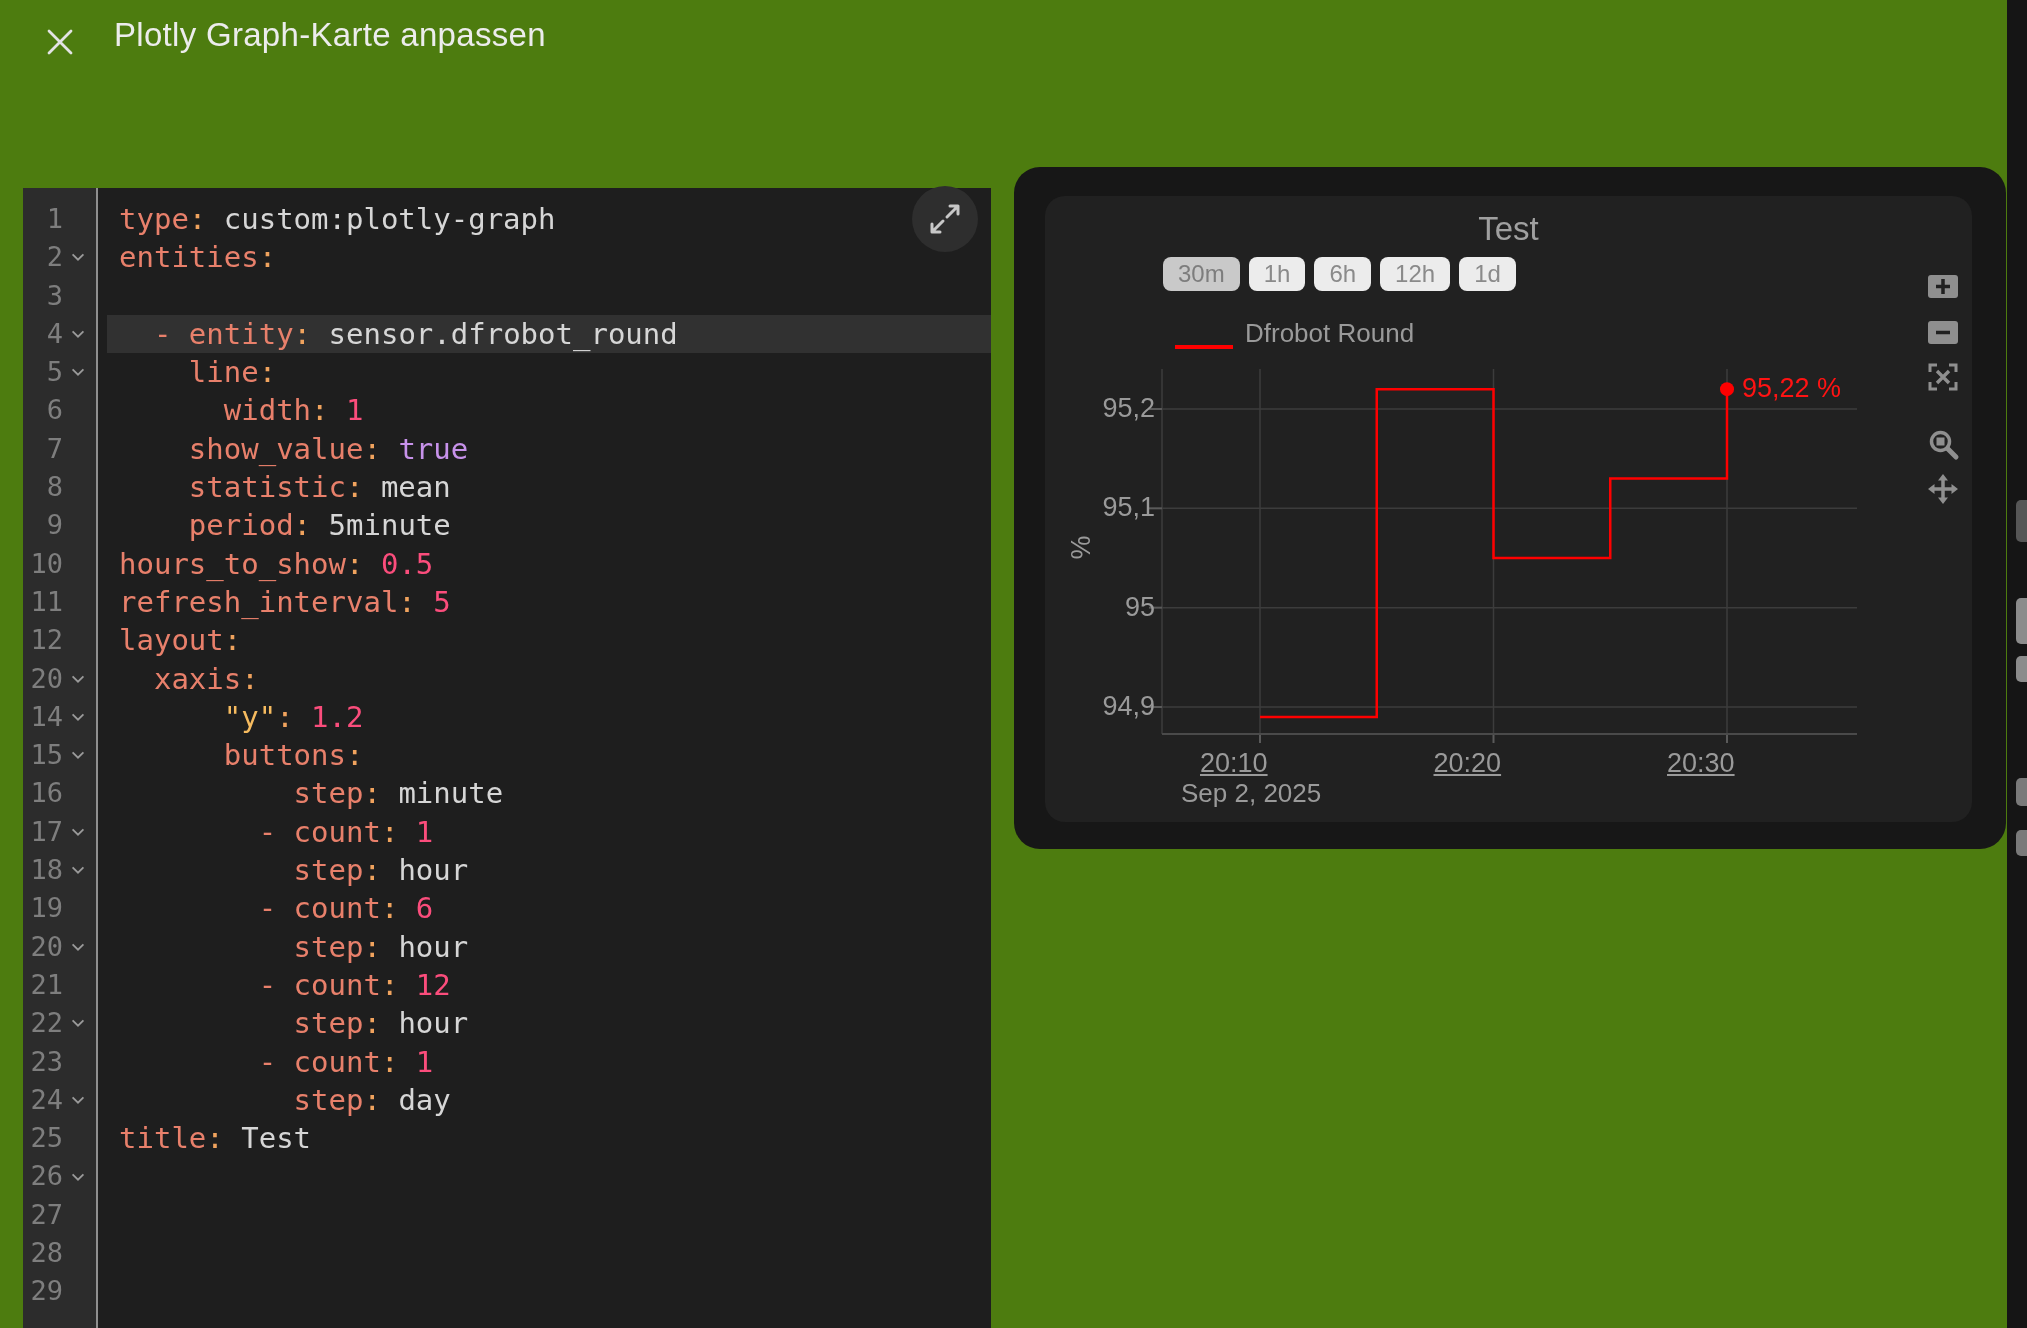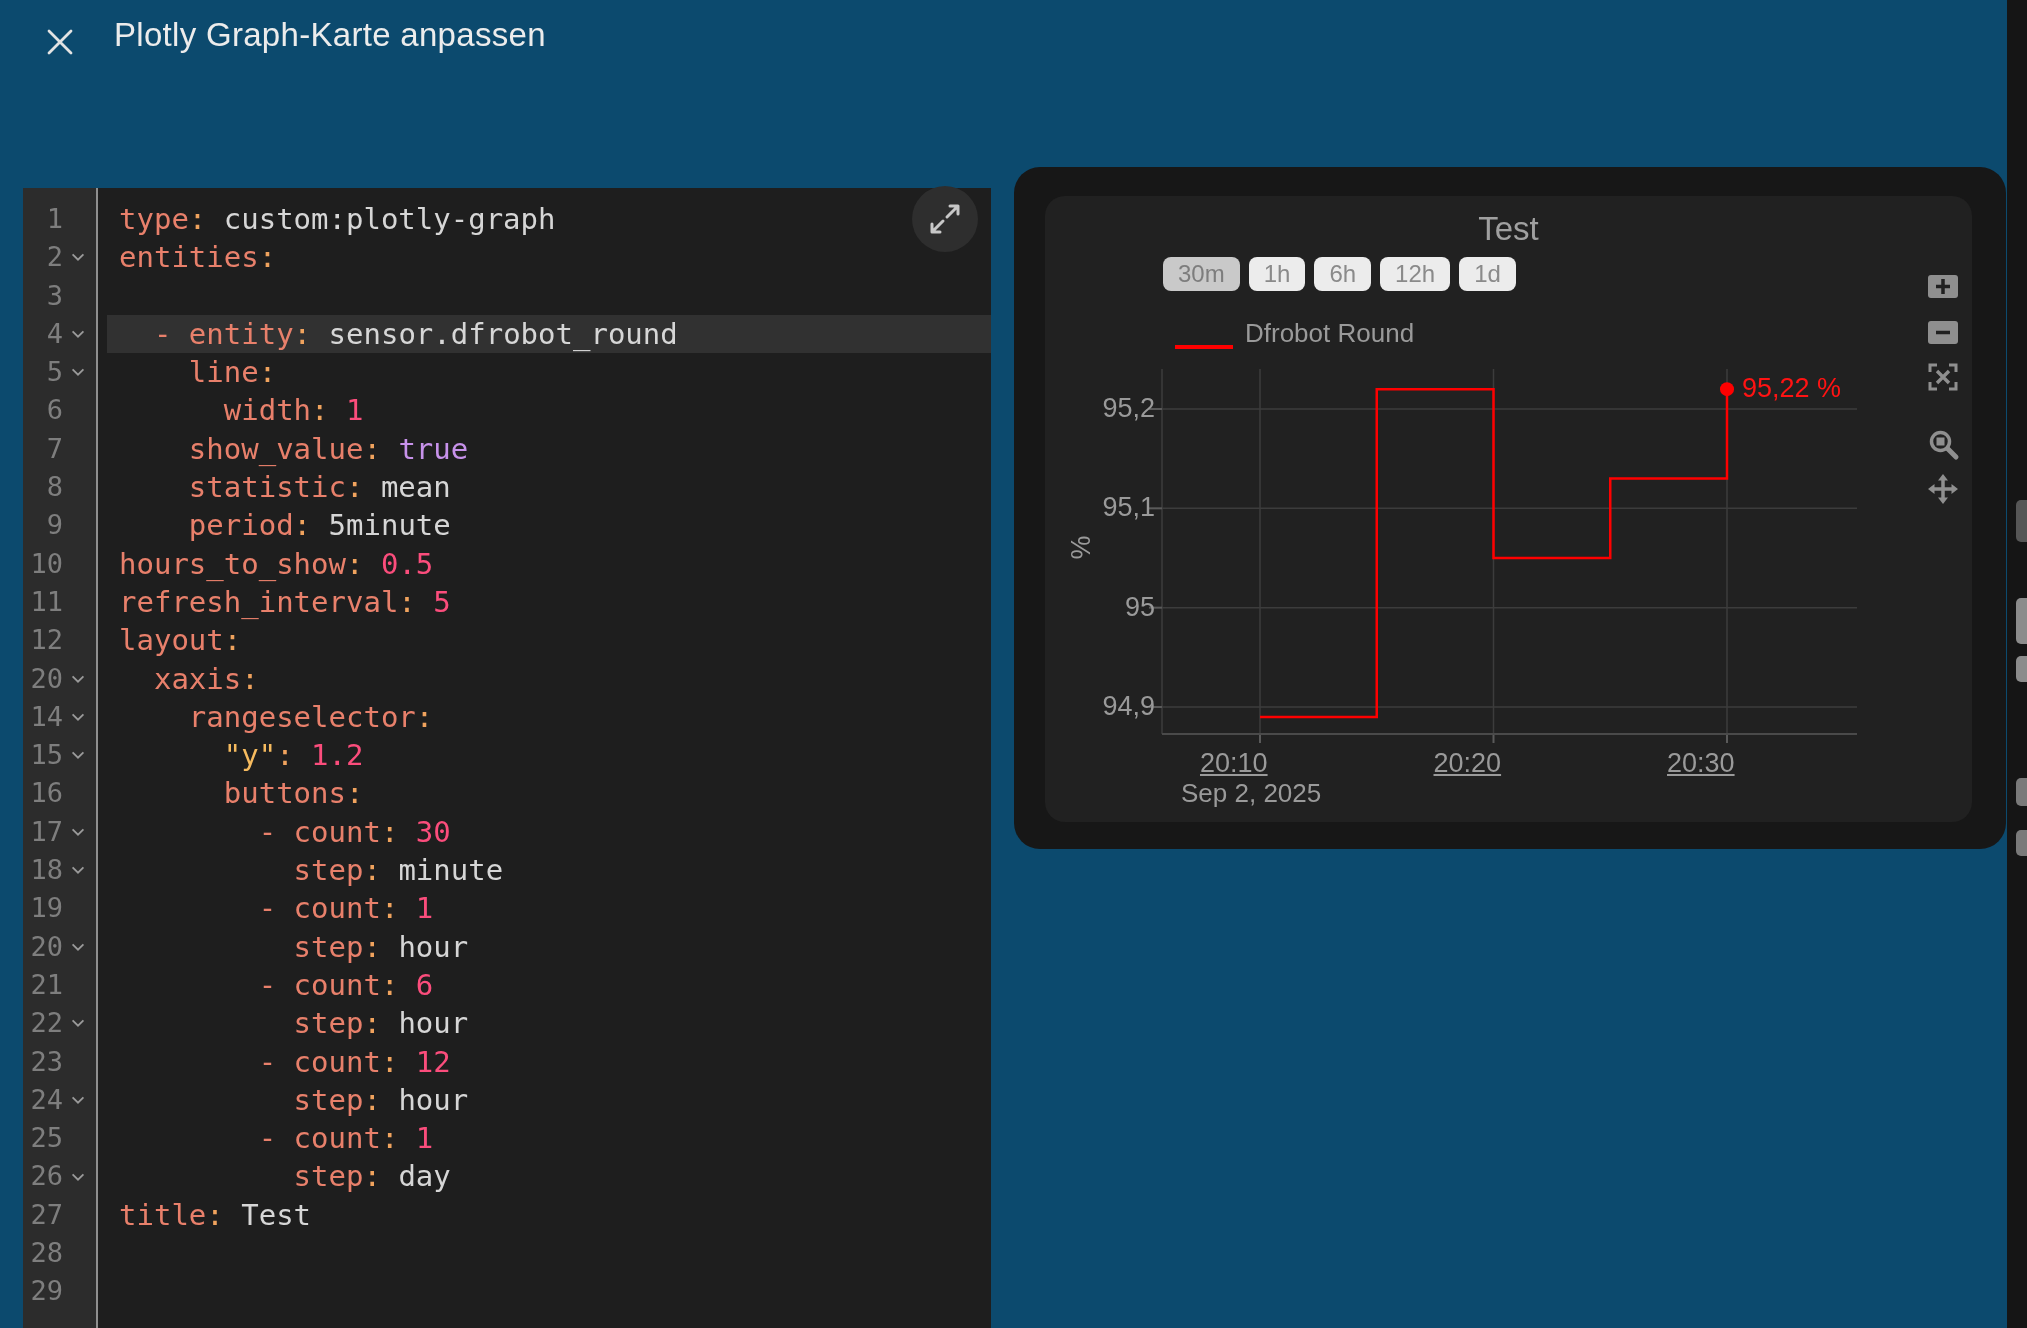--- a/index.html
+++ b/index.html
@@ -1,16 +1,16 @@
 <!DOCTYPE html>
 <html><head>
 <meta charset="utf-8">
 <style>
   html,body{margin:0;padding:0;background:#111;}
-  .app{position:relative;width:2027px;height:1328px;background:#0c4a6e;overflow:hidden;
+  .app{position:relative;width:2027px;height:1328px;background:#4d7c0f;overflow:hidden;
        font-family:"Liberation Sans",sans-serif;-webkit-font-smoothing:antialiased;}
 
   
   .close-btn{position:absolute;left:38px;top:20px;width:44px;height:44px;display:flex;
              align-items:center;justify-content:center;cursor:pointer;background:none;border:none;}
   .page-title{position:absolute;left:114px;top:16px;font-size:33px;color:#ececec;letter-spacing:.3px;}
 
   
   .editor{position:absolute;left:23px;top:188px;width:968px;height:1140px;background:#1e1e1e;}
   .gutter{position:absolute;left:0;top:0;bottom:0;width:73px;background:#2c2c2c;padding-top:12px;box-sizing:border-box;}
@@ -224,24 +224,22 @@
         <div class="code-line active"><span class="tk-dash">  - </span><span class="tk-key">entity</span><span class="tk-colon">:</span><span class="tk-val"> sensor.dfrobot_round</span></div>
         <div class="code-line"><span class="tk-val">    </span><span class="tk-key">line</span><span class="tk-colon">:</span></div>
         <div class="code-line"><span class="tk-val">      </span><span class="tk-key">width</span><span class="tk-colon">:</span><span class="tk-val"> </span><span class="tk-num">1</span></div>
         <div class="code-line"><span class="tk-val">    </span><span class="tk-key">show_value</span><span class="tk-colon">:</span><span class="tk-val"> </span><span class="tk-bool">true</span></div>
         <div class="code-line"><span class="tk-val">    </span><span class="tk-key">statistic</span><span class="tk-colon">:</span><span class="tk-val"> mean</span></div>
         <div class="code-line"><span class="tk-val">    </span><span class="tk-key">period</span><span class="tk-colon">:</span><span class="tk-val"> 5minute</span></div>
         <div class="code-line"><span class="tk-key">hours_to_show</span><span class="tk-colon">:</span><span class="tk-val"> </span><span class="tk-num">0.5</span></div>
         <div class="code-line"><span class="tk-key">refresh_interval</span><span class="tk-colon">:</span><span class="tk-val"> </span><span class="tk-num">5</span></div>
         <div class="code-line"><span class="tk-key">layout</span><span class="tk-colon">:</span></div>
         <div class="code-line"><span class="tk-val">  </span><span class="tk-key">xaxis</span><span class="tk-colon">:</span></div>
-        <div class="code-line"><span class="tk-val">    </span><span class="tk-key">rangeselector</span><span class="tk-colon">:</span></div>
         <div class="code-line"><span class="tk-val">      </span><span class="tk-str">"y"</span><span class="tk-colon">:</span><span class="tk-val"> </span><span class="tk-num">1.2</span></div>
         <div class="code-line"><span class="tk-val">      </span><span class="tk-key">buttons</span><span class="tk-colon">:</span></div>
-        <div class="code-line"><span class="tk-dash">        - </span><span class="tk-key">count</span><span class="tk-colon">:</span><span class="tk-val"> </span><span class="tk-num">30</span></div>
         <div class="code-line"><span class="tk-val">          </span><span class="tk-key">step</span><span class="tk-colon">:</span><span class="tk-val"> minute</span></div>
         <div class="code-line"><span class="tk-dash">        - </span><span class="tk-key">count</span><span class="tk-colon">:</span><span class="tk-val"> </span><span class="tk-num">1</span></div>
         <div class="code-line"><span class="tk-val">          </span><span class="tk-key">step</span><span class="tk-colon">:</span><span class="tk-val"> hour</span></div>
         <div class="code-line"><span class="tk-dash">        - </span><span class="tk-key">count</span><span class="tk-colon">:</span><span class="tk-val"> </span><span class="tk-num">6</span></div>
         <div class="code-line"><span class="tk-val">          </span><span class="tk-key">step</span><span class="tk-colon">:</span><span class="tk-val"> hour</span></div>
         <div class="code-line"><span class="tk-dash">        - </span><span class="tk-key">count</span><span class="tk-colon">:</span><span class="tk-val"> </span><span class="tk-num">12</span></div>
         <div class="code-line"><span class="tk-val">          </span><span class="tk-key">step</span><span class="tk-colon">:</span><span class="tk-val"> hour</span></div>
         <div class="code-line"><span class="tk-dash">        - </span><span class="tk-key">count</span><span class="tk-colon">:</span><span class="tk-val"> </span><span class="tk-num">1</span></div>
         <div class="code-line"><span class="tk-val">          </span><span class="tk-key">step</span><span class="tk-colon">:</span><span class="tk-val"> day</span></div>
         <div class="code-line"><span class="tk-key">title</span><span class="tk-colon">:</span><span class="tk-val"> Test</span></div>

